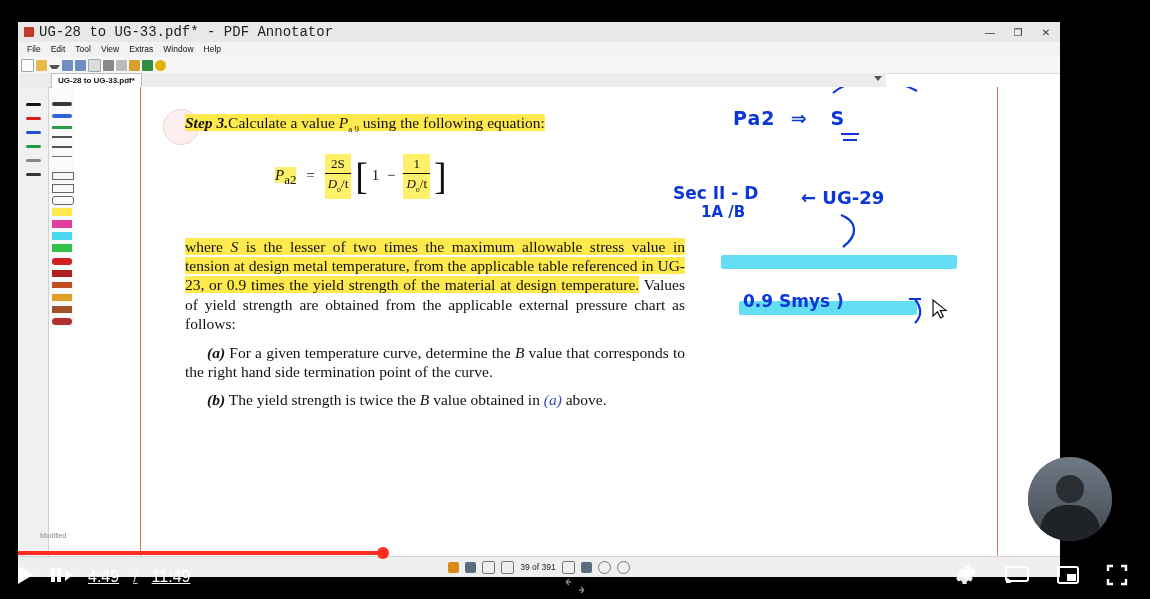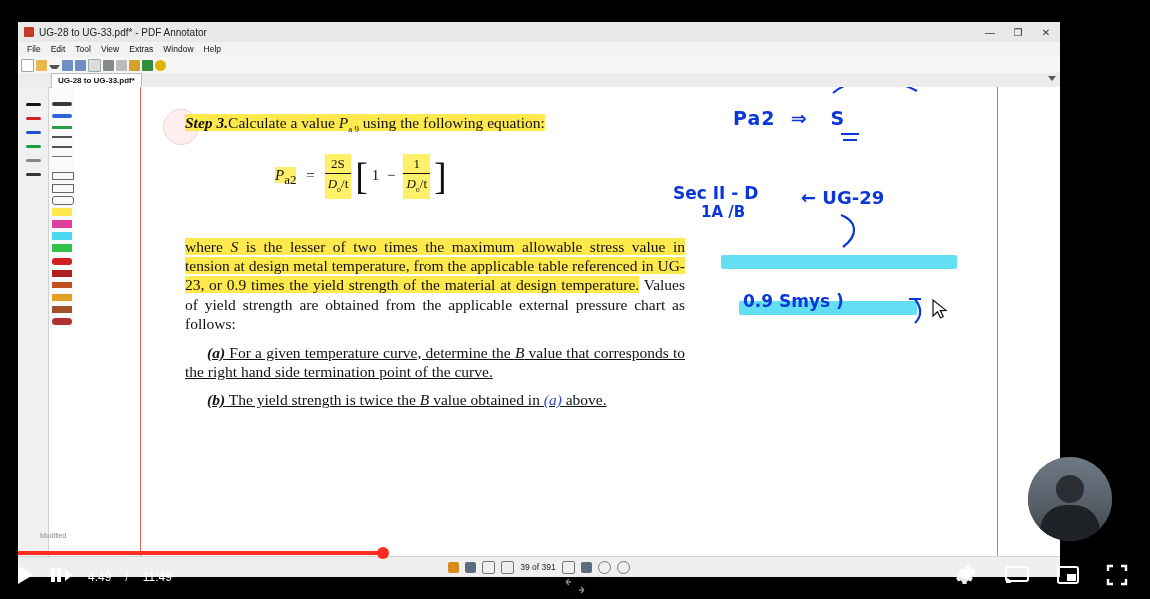--- a/index.html
+++ b/index.html
@@ -5,34 +5,34 @@
   html,body{margin:0;padding:0;background:#000;}
   body{width:1150px;height:599px;overflow:hidden;font-family:"Liberation Sans",sans-serif;}
   #stage{position:relative;width:1150px;height:599px;background:#000;}
 
   
   #video{position:absolute;left:18px;top:22px;width:1042px;height:555px;background:#fff;overflow:hidden;}
 
   
   .titlebar{position:absolute;left:0;top:0;width:1042px;height:20px;background:#e8e8e8;border-bottom:1px solid #c8c8c8;display:flex;align-items:center;}
   .tb-icon{width:10px;height:10px;margin:0 5px 0 6px;background:#c0392b;border-radius:1px;}
-  .tb-title{font-size:10px;color:#222;}
+  .tb-title{font-size:14px;color:#222;font-family:Liberation Mono, monospace;}
   .tb-btns{position:absolute;right:0;top:0;height:20px;display:flex;}
   .tb-btn{width:28px;height:20px;display:flex;align-items:center;justify-content:center;font-size:10px;color:#333;}
 
   
   .menubar{position:absolute;left:0;top:20px;width:1042px;height:15px;background:#f2f2f2;border-bottom:1px solid #dcdcdc;display:flex;align-items:center;padding-left:4px;}
   .menu-item{font-size:8.5px;color:#111;padding:0 5px;line-height:15px;}
 
   
   .toolbar{position:absolute;left:0;top:35px;width:1042px;height:16px;background:#f6f6f6;border-bottom:1px solid #dcdcdc;display:flex;align-items:center;padding-left:3px;gap:2px;}
   .tool{width:11px;height:11px;border-radius:1px;display:inline-block;}
 
   
-  .doctabrow{position:absolute;left:0;top:51px;width:1042px;height:14px;background:#ececec;border-bottom:1px solid #cfcfcf;}
+  .doctabrow{position:absolute;left:0;top:51px;width:868px;height:14px;background:#ececec;border-bottom:1px solid #cfcfcf;}
   .doctab{position:absolute;left:33px;top:0;height:14px;background:#fff;border:1px solid #bdbdbd;border-bottom:none;padding:0 6px;font-size:8px;line-height:14px;color:#111;font-weight:bold;}
   .scrollcaret{position:absolute;right:4px;top:3px;width:0;height:0;border-left:4px solid transparent;border-right:4px solid transparent;border-top:5px solid #555;}
 
   
   .leftrail{position:absolute;left:0;top:65px;width:30px;height:470px;background:#f0f0f0;border-right:1px solid #d0d0d0;}
   .railpen{position:absolute;left:8px;width:15px;height:3px;border-radius:2px;}
 
   
   .palette{position:absolute;left:31px;top:66px;width:26px;height:240px;background:#fafafa;}
   .pal{position:absolute;left:3px;width:20px;height:9px;}
@@ -40,21 +40,21 @@
   
   .pdfarea{position:absolute;left:58px;top:65px;width:984px;height:470px;background:#fff;overflow:hidden;}
   .page{position:absolute;left:64px;top:0;width:856px;height:470px;background:#fff;border-left:1px solid #e2655a;border-right:1px solid #e2655a;}
   .docbody{position:absolute;left:44px;top:26px;width:500px;color:#111;font-family:"Liberation Serif",serif;font-size:15.5px;line-height:19.4px;}
   .p{margin:0 0 0 0;text-align:justify;}
   .hl-y{background:#ffe94d;}
   .hl-y2{background:#fff06a;}
   .ital{font-style:italic;}
   .bold{font-weight:bold;}
   .blue{color:#2f4fbf;}
-  .indent{text-indent:22px;text-decoration:underline;}
+  .indent{text-indent:22px;}
   .gap{height:15px;}
 
   
   .formula{position:relative;margin:14px 0 0 90px;height:46px;font-family:"Liberation Serif",serif;}
   .fr{display:inline-block;vertical-align:middle;text-align:center;}
   .fr .num{display:block;padding:0 3px;font-size:13px;border-bottom:1.3px solid #111;}
   .fr .den{display:block;padding:0 3px;font-size:13px;}
   .brk{display:inline-block;vertical-align:middle;font-size:38px;font-weight:300;line-height:30px;}
 
   
@@ -69,21 +69,21 @@
 
   
   .progress{position:absolute;left:18px;bottom:44px;width:1042px;height:4px;background:rgba(255,255,255,.3);}
   .progress .buf{position:absolute;left:0;top:0;height:4px;background:rgba(255,255,255,.55);}
   .progress .play{position:absolute;left:0;top:0;height:4px;background:#ff2d20;}
   .progress .knob{position:absolute;top:-4px;width:12px;height:12px;border-radius:50%;background:#ff2d20;}
 
   .vcontrols{position:absolute;left:0;bottom:0;width:1150px;height:44px;display:flex;align-items:center;color:#fff;}
   .vleft{display:flex;align-items:center;gap:14px;padding-left:14px;}
   .vright{margin-left:auto;display:flex;align-items:center;gap:26px;padding-right:22px;}
-  .vtime{font-size:12px;font-family:"Liberation Sans",sans-serif;}
+  .vtime{font-size:16px;font-family:"Liberation Sans",sans-serif;text-decoration:underline;}
   .ic{display:inline-block;}
 
   .cam{position:absolute;right:38px;bottom:58px;width:84px;height:84px;border-radius:50%;overflow:hidden;background:#43484f;}
   .cam .head{position:absolute;left:28px;top:18px;width:28px;height:28px;border-radius:50%;background:#2b2f34;}
   .cam .body{position:absolute;left:12px;top:48px;width:60px;height:40px;border-radius:26px 26px 0 0;background:#1f2327;}
   .cam .bg{position:absolute;inset:0;background:linear-gradient(180deg,#6e7a86 0%,#555d66 60%,#3b4148 100%);}
 
   .centerbtn{position:absolute;left:50%;bottom:6px;transform:translateX(-50%);width:20px;height:14px;}
   .modified{position:absolute;left:22px;bottom:38px;font-size:7px;color:#888;}
 </style>

